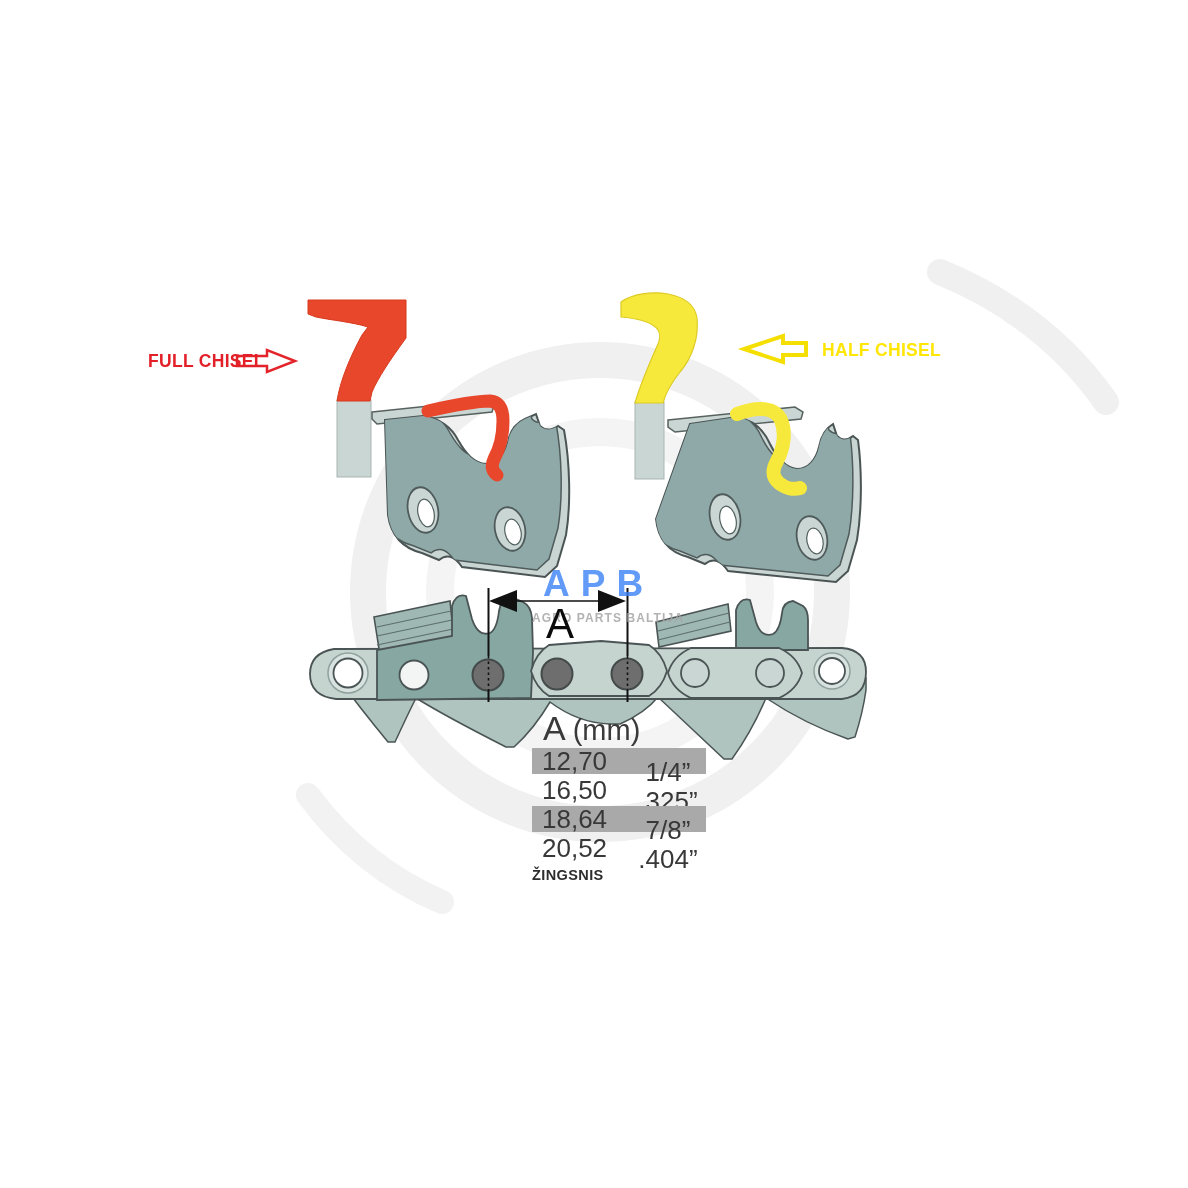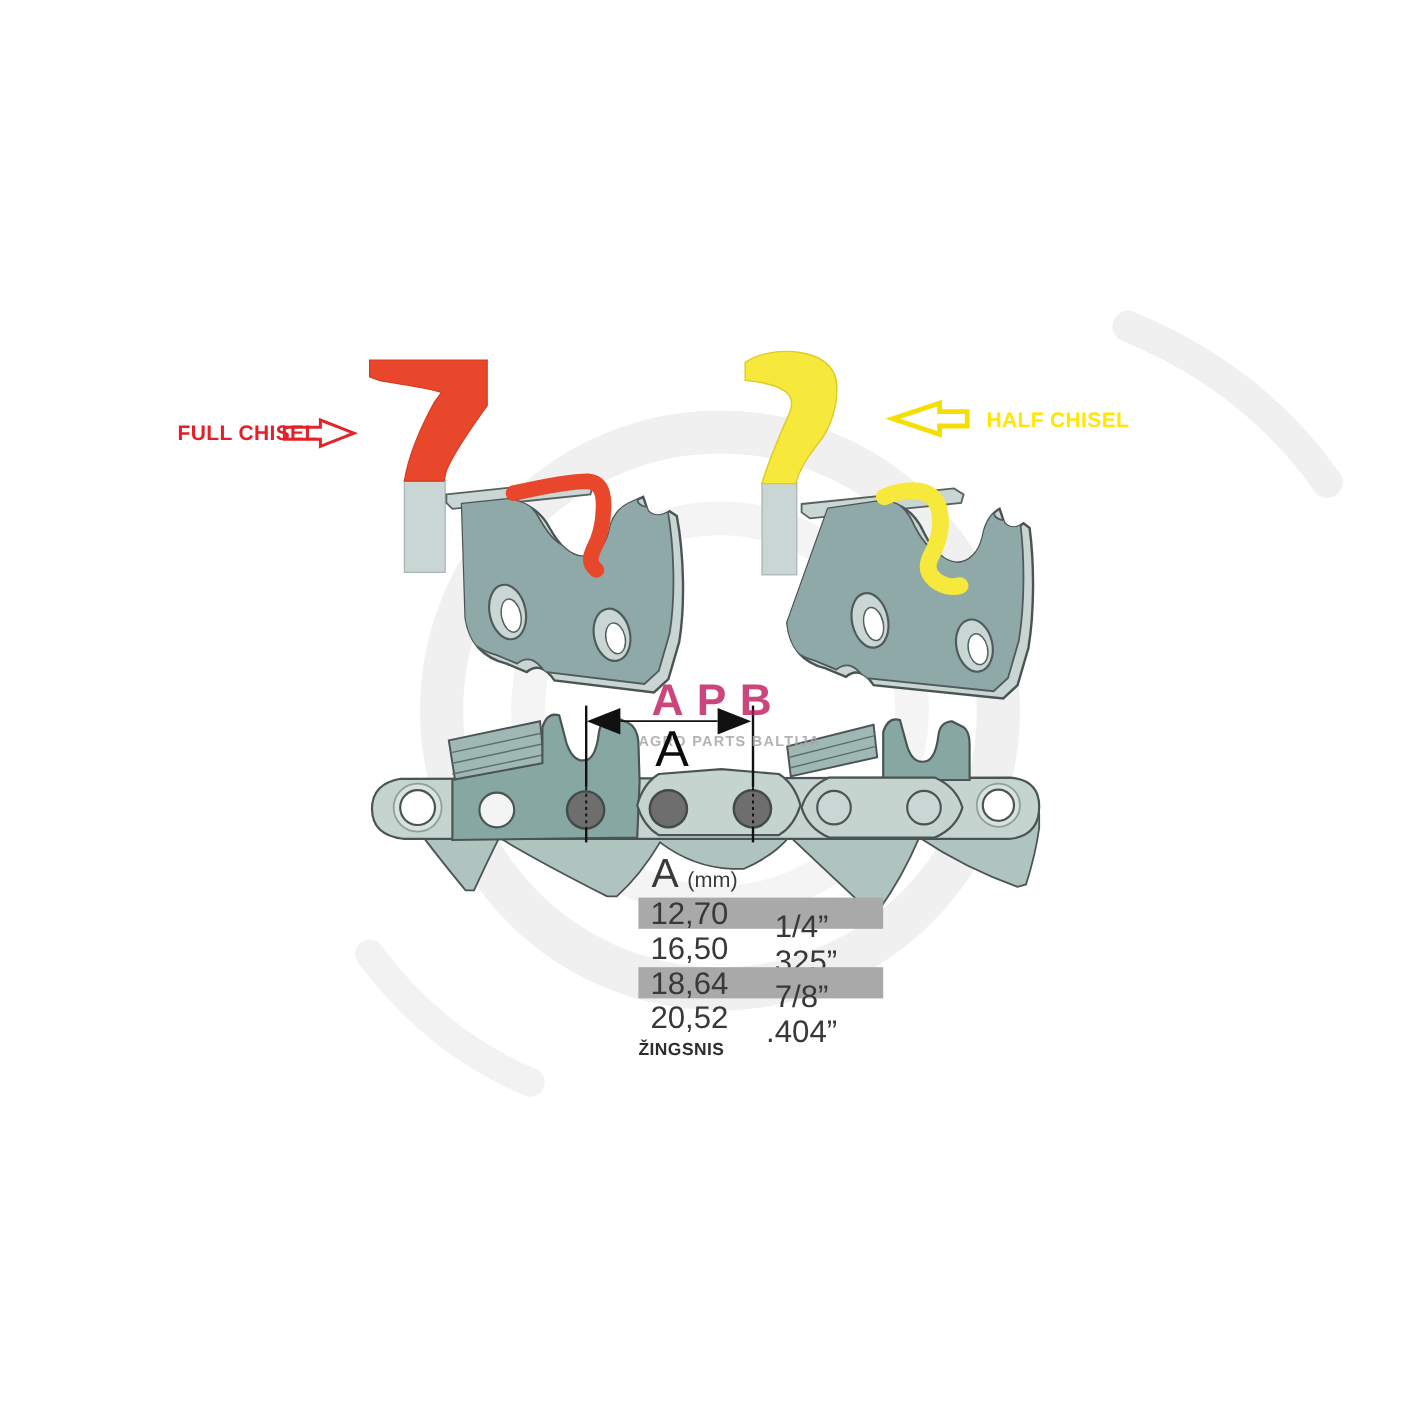--- a/index.html
+++ b/index.html
@@ -4,28 +4,28 @@
 <style>
   html,body{margin:0;padding:0;background:#fff;}
   #canvas{position:relative;width:1188px;height:1188px;background:#ffffff;overflow:hidden;
           font-family:"Liberation Sans",sans-serif;}
   #art{position:absolute;left:0;top:0;}
   .txt{position:absolute;white-space:nowrap;}
   .chisel-label{font-size:17.5px;font-weight:bold;letter-spacing:.3px;}
   #full-label{left:148px;top:351px;color:#e32028;}
   #half-label{left:822px;top:340px;color:#ffe605;}
   #wm-logo{left:543px;top:563px;font-size:37px;font-weight:bold;letter-spacing:11px;
-           color:#be185d;opacity:.8;}
+           color:#3b82f6;opacity:.8;}
   #wm-sub{left:532px;top:611px;font-size:12px;font-weight:bold;letter-spacing:1.1px;
           color:#a6a6a6;opacity:.85;}
   #dim-a{left:546px;top:600px;font-size:42px;color:#0b0b0b;}
   #tbl-head{left:543px;top:709px;color:#3a3a3a;display:flex;align-items:baseline;gap:7px;}
   #tbl-head .sym{font-size:34px;}
-  #tbl-head .unit{font-size:18px;}
-  .trow{position:absolute;left:532px;width:204px;height:26px;line-height:26px;
+  #tbl-head .unit{font-size:29px;}
+  .trow{position:absolute;left:532px;width:174px;height:26px;line-height:26px;
         font-size:26px;color:#383838;}
   .trow.hl{background:#a9a9a9;}
   .trow .mm{position:absolute;left:10px;}
   .trow .inch{position:absolute;left:86px;width:100px;text-align:center;margin-top:11px;}
   #r0{top:748px;} #r1{top:777px;} #r2{top:806px;} #r3{top:835px;}
   #tbl-caption{left:532px;top:867px;width:174px;text-align:left;font-size:14.5px;
                font-weight:bold;letter-spacing:.4px;color:#2d2d2d;}
 </style>
 </head>
 <body>

